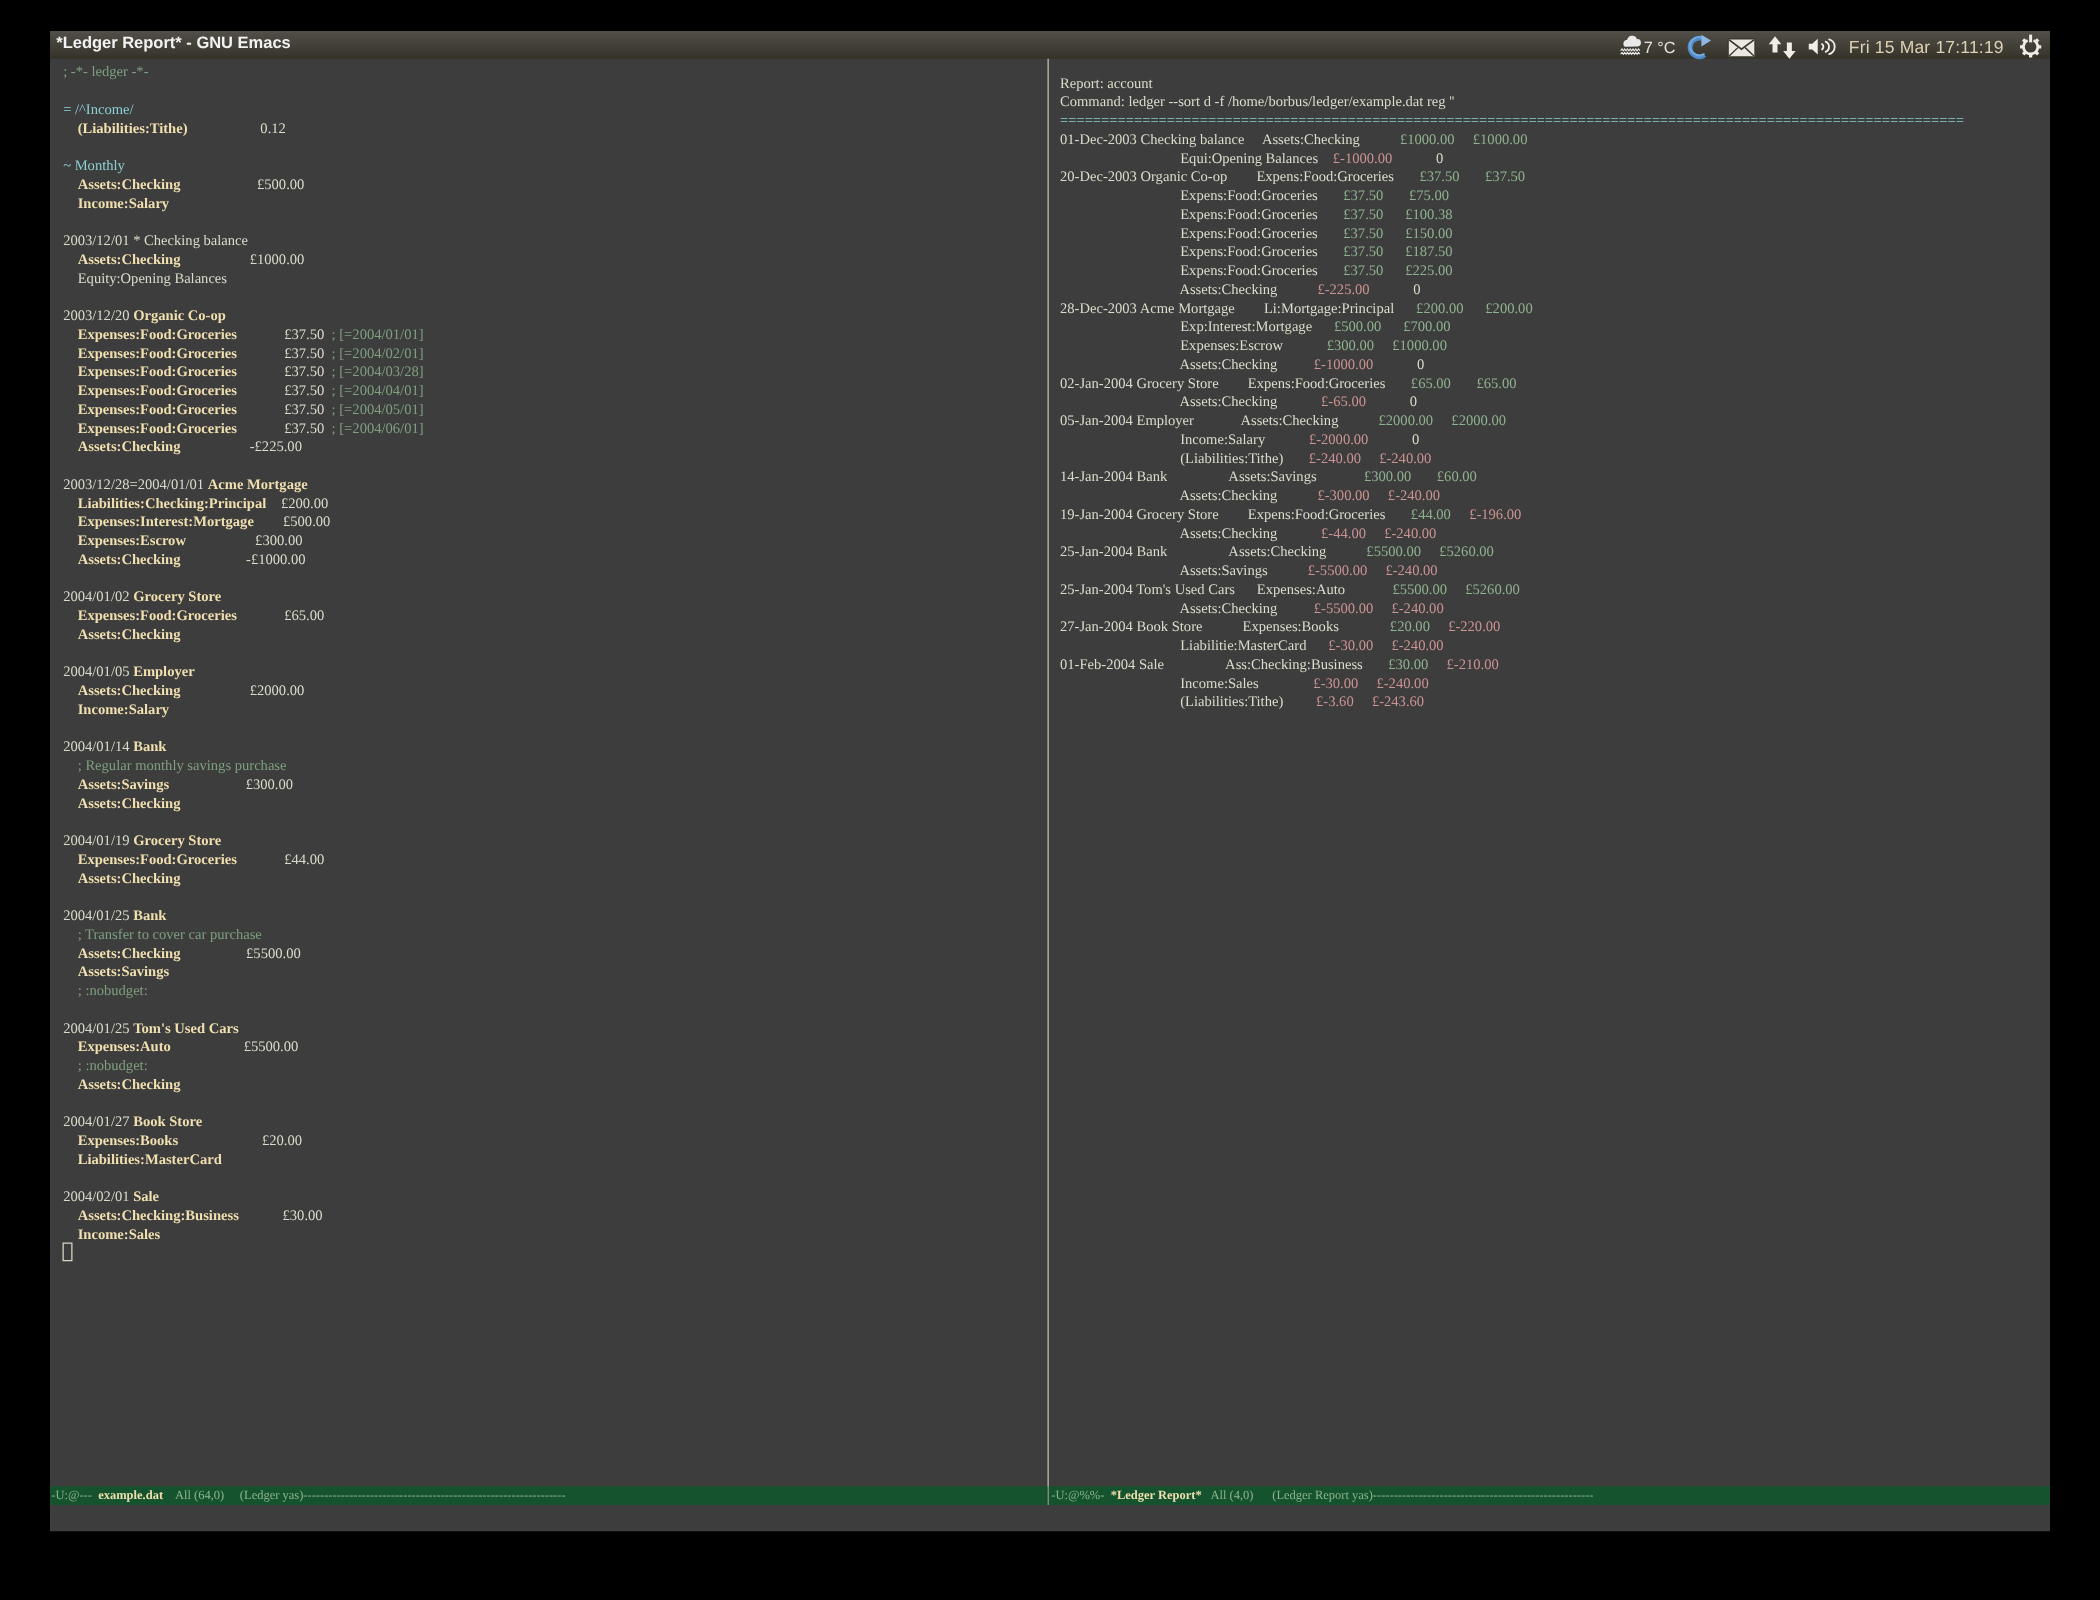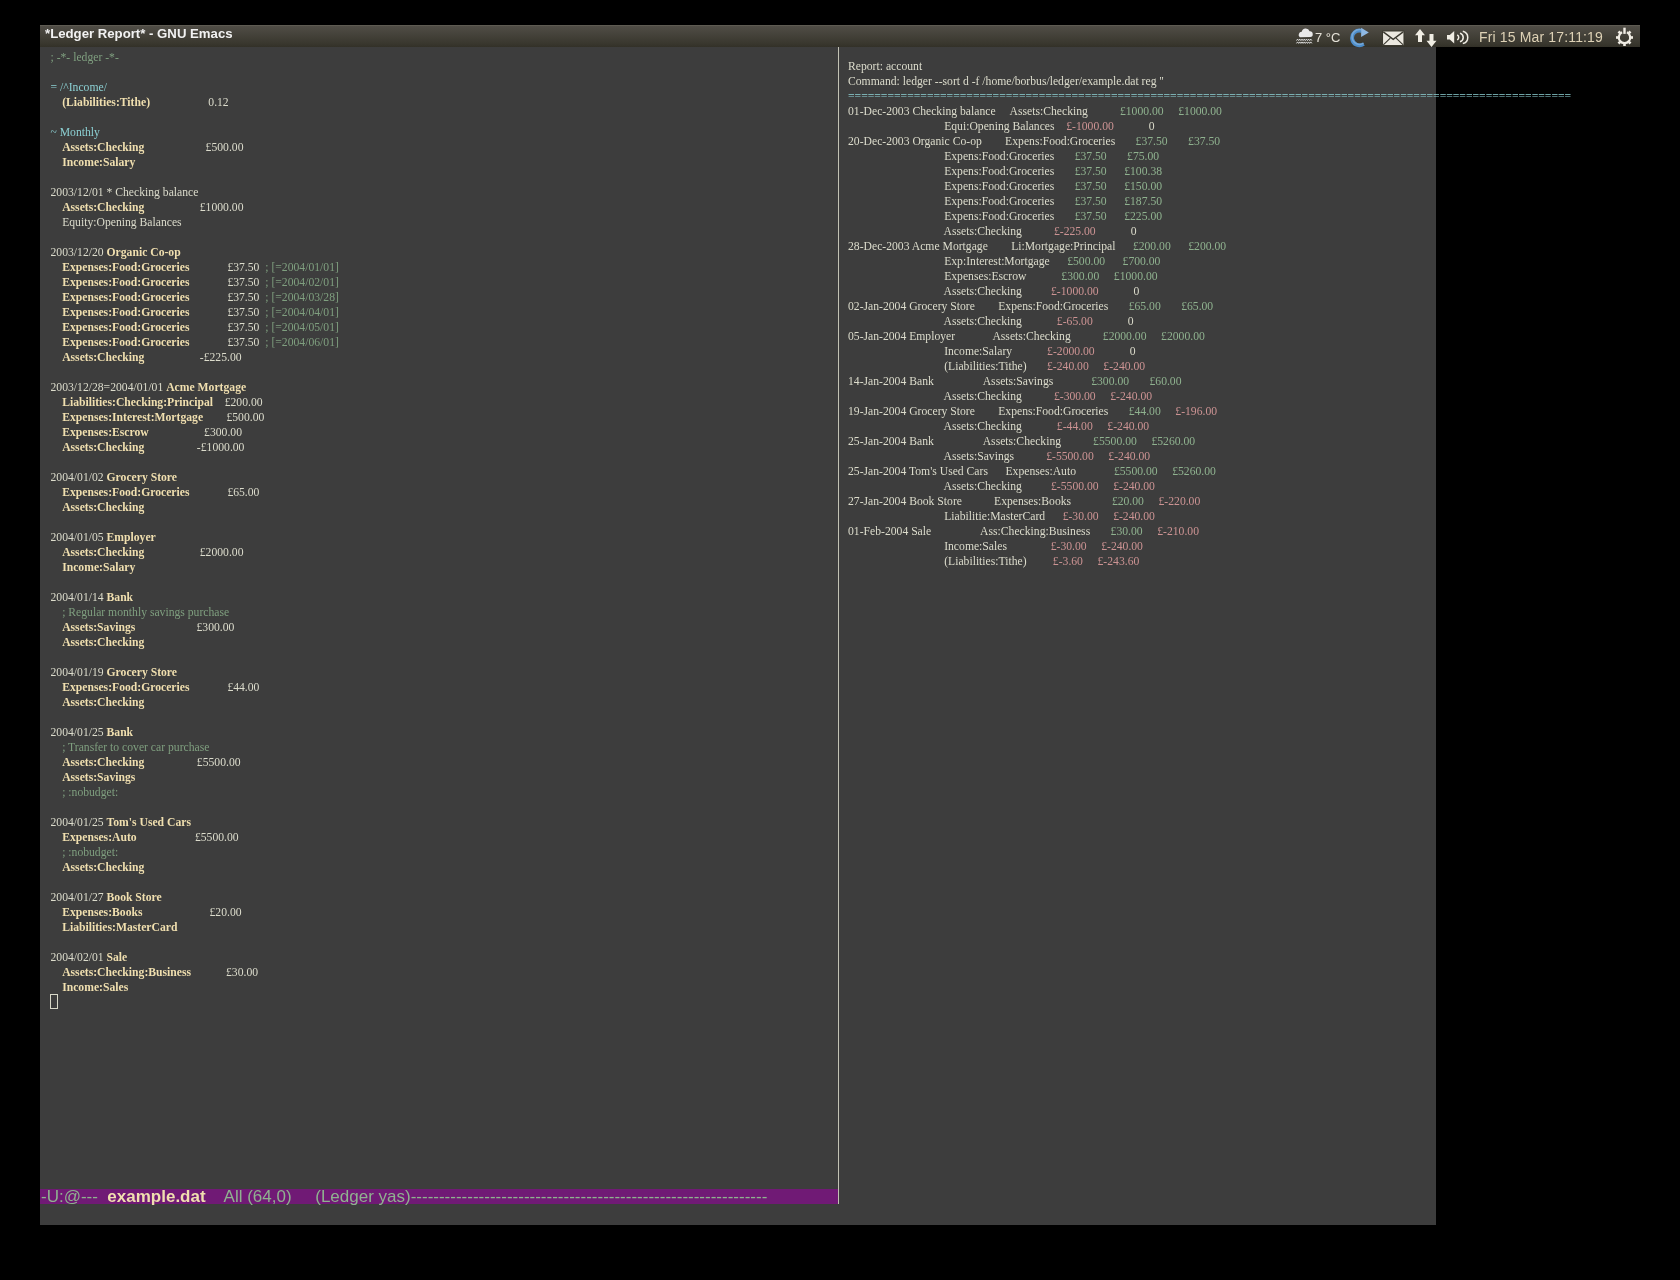--- a/index.html
+++ b/index.html
@@ -1,31 +1,31 @@
 <!DOCTYPE html>
 <html><head><meta charset="utf-8"><style>
 *{margin:0;padding:0;box-sizing:border-box}
 html,body{width:1680px;height:1280px;background:#000;overflow:hidden}
-#frame{position:absolute;left:40px;top:25px;width:1396px;height:1200px;background:#3d3d3d}
+#frame{position:absolute;left:40px;top:25px;width:1600px;height:1200px;background:#3d3d3d}
 #tbar{position:absolute;left:0;top:0;width:1600px;height:22px;
   background:linear-gradient(#504d46,#3a382f 80%,#333128);
   border-top:1px solid #5e5b52}
 #ttext{position:absolute;left:5px;top:0;line-height:22px;font:bold 13.2px "Liberation Sans",sans-serif;color:#f2f2f2}
 .tray{position:absolute;top:0;height:22px}
 pre{font-family:Liberation Serif, serif;font-size:11.675px;line-height:15px;color:#dcdccc;position:absolute}
 pre b,pre .a{font-weight:bold;color:#f0dfaf}
 .c{color:#7f9f7f}
 .y{color:#8cd0d3}
 .g{color:#8fb28f}
 .r{color:#cc9393}
 #lp{left:10.5px;top:25px}
 #rp{left:808px;top:34px}
 #vdiv{position:absolute;left:797.5px;top:22px;width:1.5px;height:1157px;background:#c2c2b4}
-.ml{position:absolute;top:1163.5px;height:15.5px;background:#701a75;color:#8fb28f;
-  font-family:Liberation Sans, sans-serif;font-size:17px;line-height:15.5px;white-space:pre}
+.ml{position:absolute;top:1163.5px;height:15.5px;background:#14532d;color:#8fb28f;
+  font-family:Liberation Serif, serif;font-size:10px;line-height:15.5px;white-space:pre}
 .ml b{color:#f0dfaf;font-weight:bold}
 #mlL{left:0;width:798px;padding-left:1px}
 #mlR{left:799px;width:801px;padding-left:2px}
 #cursor{position:absolute;left:10px;top:968.5px;width:7.5px;height:15px;border:1.5px solid #d8d8c8}
 svg{position:absolute;top:0;left:0}
 </style></head>
 <body>
 <div id="frame">
   <div id="tbar">
     <div id="ttext">*Ledger Report* - GNU Emacs</div>
@@ -187,14 +187,15 @@
                                  Assets:Savings           <span class="r">£-5500.00</span>     <span class="r">£-240.00</span>
 25-Jan-2004 Tom's Used Cars      Expenses:Auto             <span class="g">£5500.00</span>     <span class="g">£5260.00</span>
                                  Assets:Checking          <span class="r">£-5500.00</span>     <span class="r">£-240.00</span>
 27-Jan-2004 Book Store           Expenses:Books              <span class="g">£20.00</span>     <span class="r">£-220.00</span>
                                  Liabilitie:MasterCard      <span class="r">£-30.00</span>     <span class="r">£-240.00</span>
 01-Feb-2004 Sale                 Ass:Checking:Business       <span class="g">£30.00</span>     <span class="r">£-210.00</span>
                                  Income:Sales               <span class="r">£-30.00</span>     <span class="r">£-240.00</span>
                                  (Liabilities:Tithe)         <span class="r">£-3.60</span>     <span class="r">£-243.60</span></pre>
   <div id="vdiv"></div>
   <div class="ml" id="mlL">-U:@---  <b>example.dat</b>    All (64,0)     (Ledger yas)---------------------------------------------------------------</div>
+  <div class="ml" id="mlR">-U:@%%-  <b>*Ledger Report*</b>   All (4,0)      (Ledger Report yas)-----------------------------------------------------</div>
   <div id="cursor"></div>
 </div>
 
 </body></html>

